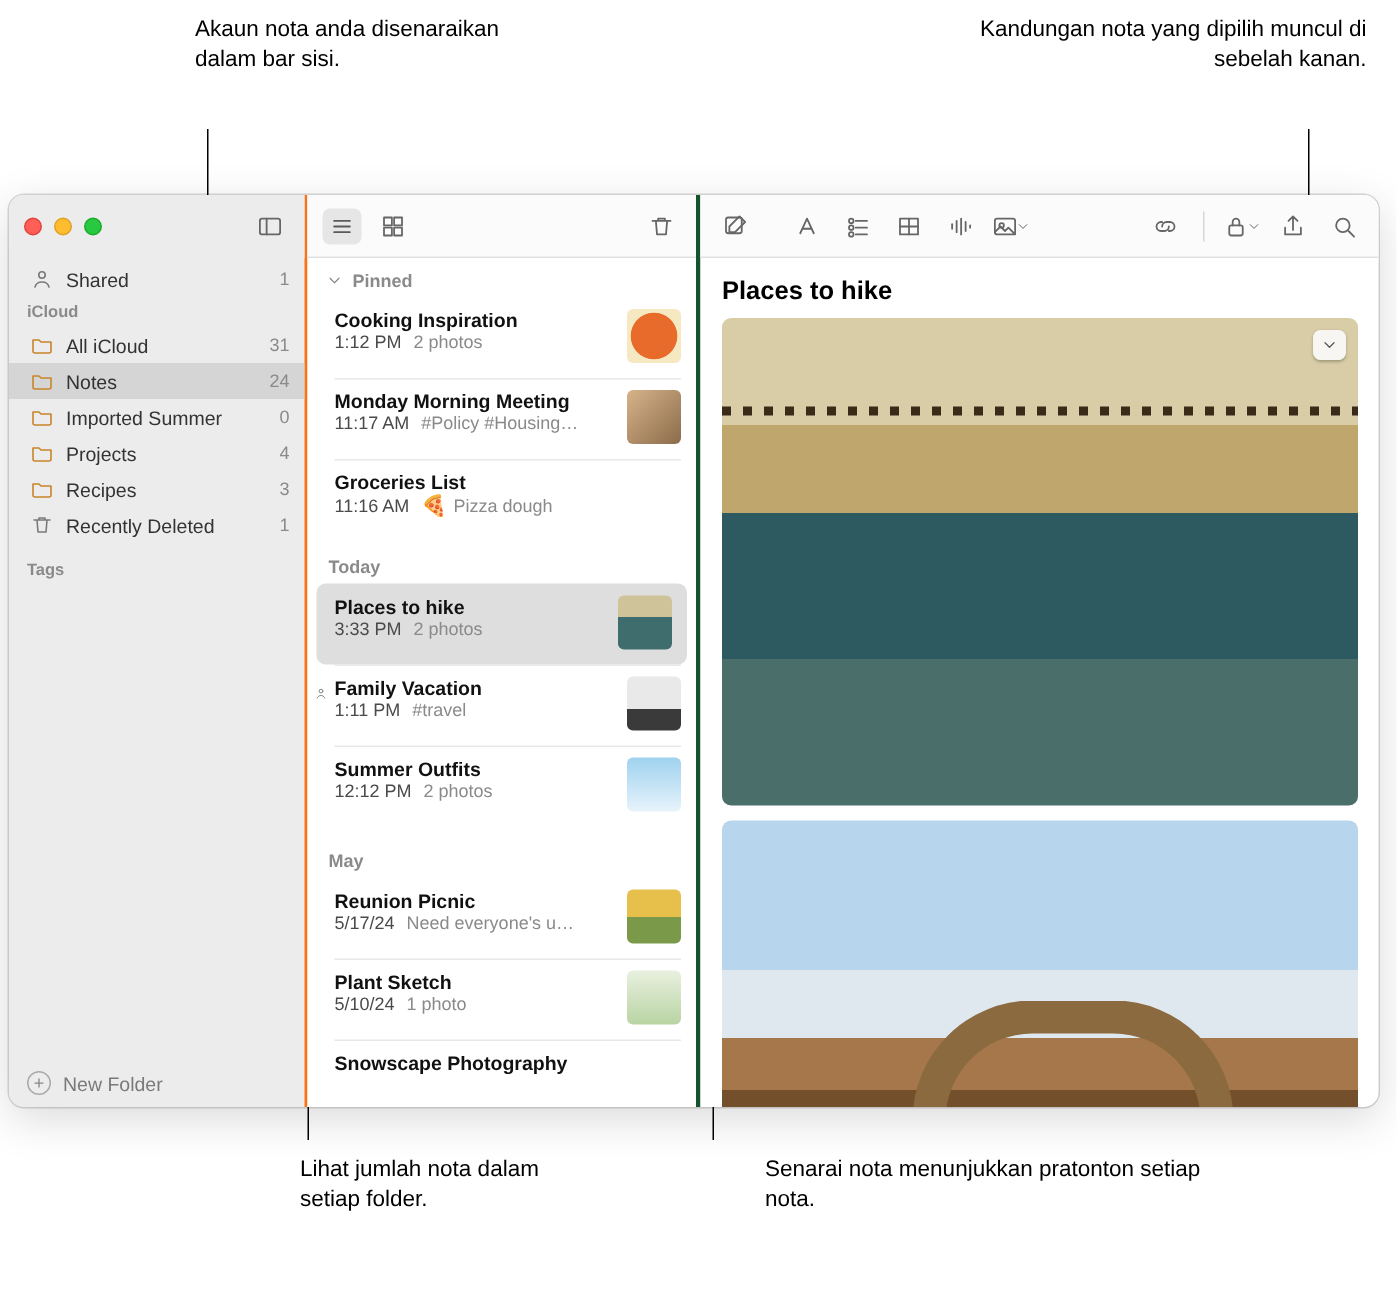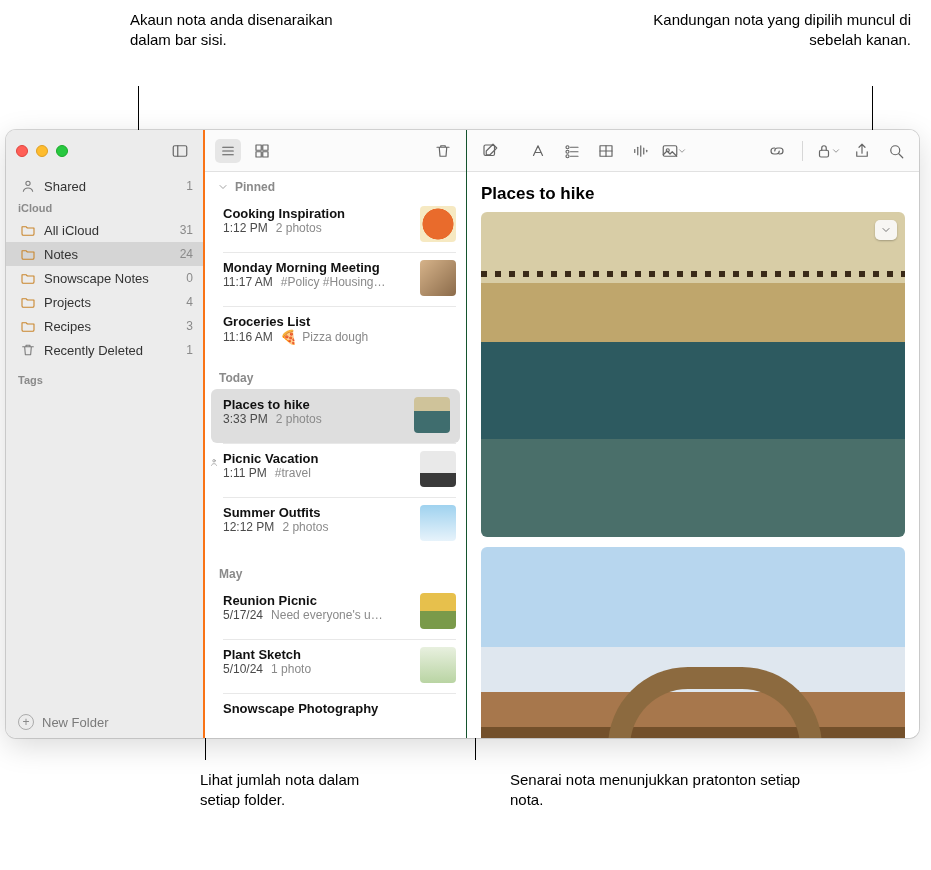--- a/index.html
+++ b/index.html
@@ -45,21 +45,21 @@
     width: 199px;
     background: #ececec;
     border-right: 2px solid #f97316;
     display: flex;
     flex-direction: column;
     position: relative;
   }
   .midcol {
     width: 262px;
     background: #fff;
-    border-right: 1px solid #14532d;
+    border-right: 3px solid #14532d;
     display: flex;
     flex-direction: column;
     position: relative;
   }
   .content {
     flex: 1;
     background: #fff;
     display: flex;
     flex-direction: column;
     position: relative;
@@ -214,21 +214,21 @@
           </span>
         <span class="label">Notes</span>
         <span class="count">24</span>
       </div>
       <div class="side-row">
         <span class="icon">
             <svg viewBox="0 0 24 24">
               <path d="M3 7h6l2 2h10v9a2 2 0 0 1-2 2H5a2 2 0 0 1-2-2z"></path>
             </svg>
           </span>
-        <span class="label">Snowscape Notes</span>
+        <span class="label">Imported Summer</span>
         <span class="count">0</span>
       </div>
       <div class="side-row">
         <span class="icon">
             <svg viewBox="0 0 24 24">
               <path d="M3 7h6l2 2h10v9a2 2 0 0 1-2 2H5a2 2 0 0 1-2-2z"></path>
             </svg>
           </span>
         <span class="label">Projects</span>
         <span class="count">4</span>
@@ -335,21 +335,21 @@
           </div>
       </div>
       <div class="thumb th-hike"></div>
     </div>
     <div class="note-item">
       <span class="note-badge"><svg viewBox="0 0 24 24" style="color:#888">
             <circle cx="12" cy="9" r="3"></circle>
             <path d="M6 20c1-3 4-4 6-4s5 1 6 4"></path>
           </svg></span>
       <div class="note-text">
-        <div class="note-title">Picnic Vacation</div>
+        <div class="note-title">Family Vacation</div>
         <div class="note-sub">
             <span class="time">1:11 PM</span>
             <span>#travel</span>
           </div>
       </div>
       <div class="thumb th-bike"></div>
     </div>
     <div class="note-item">
       <div class="note-text">
         <div class="note-title">Summer Outfits</div>

